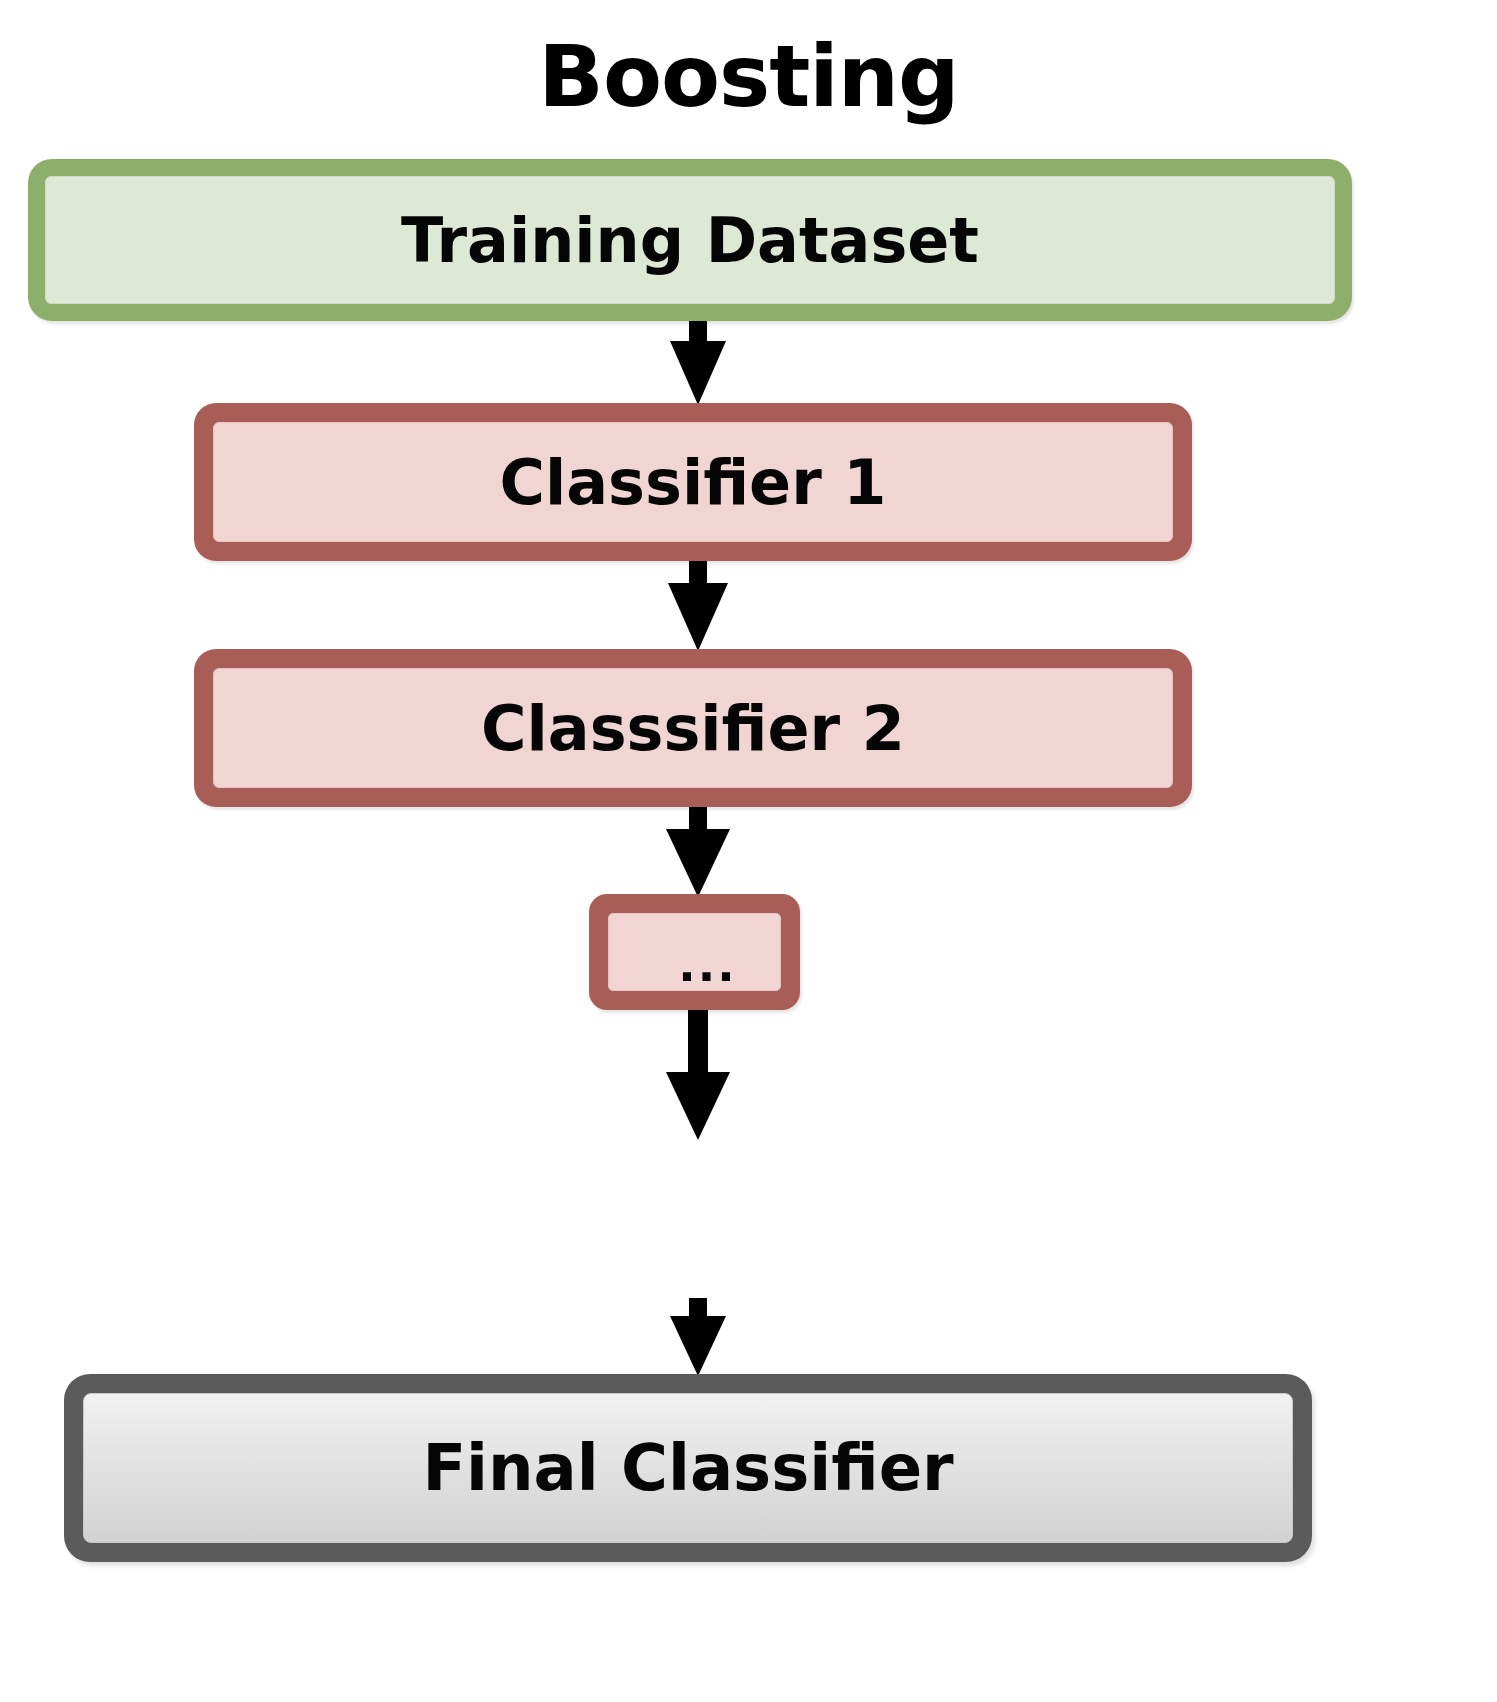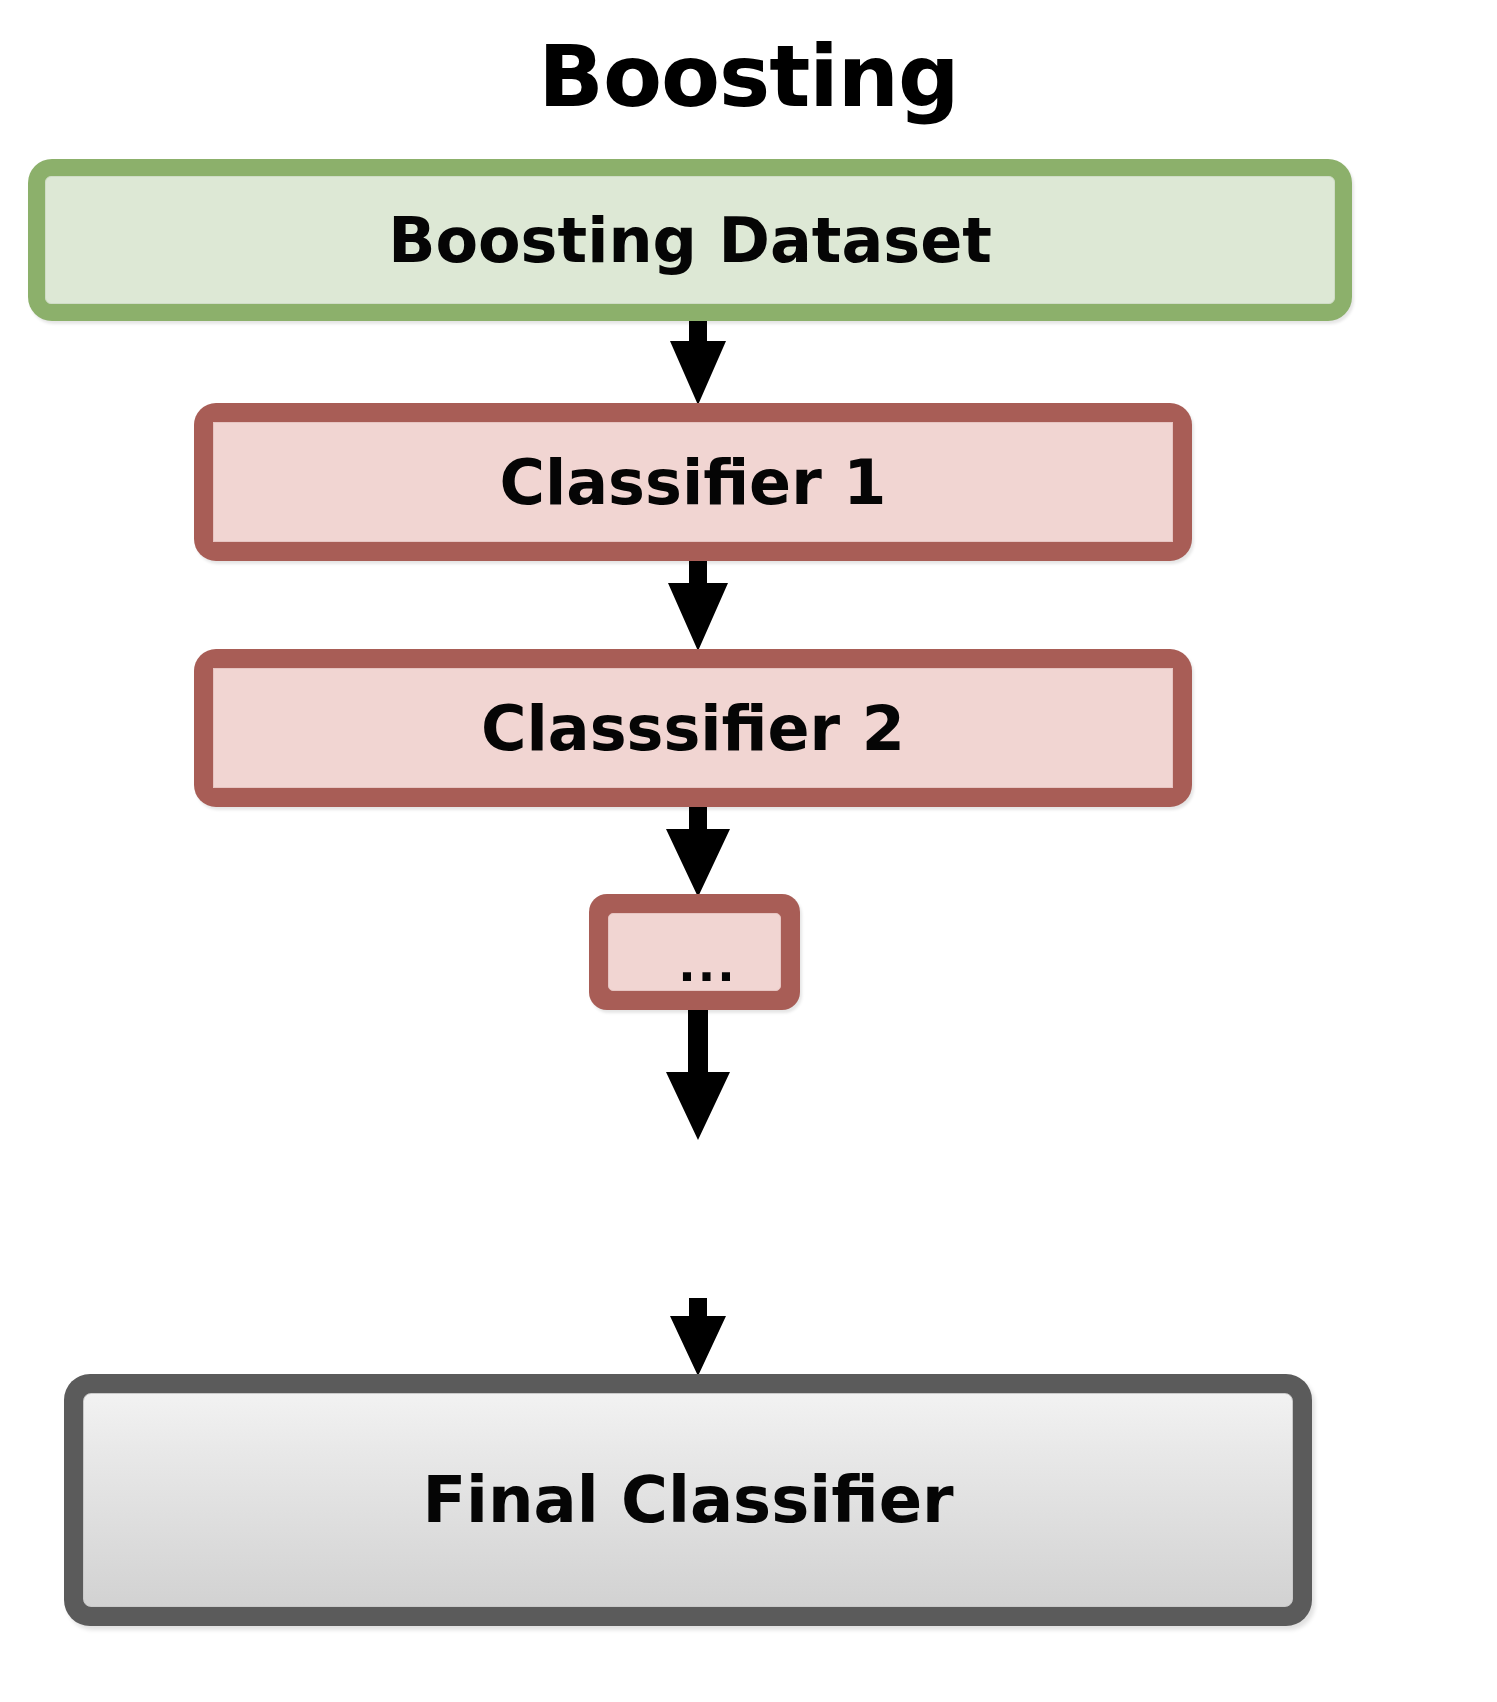--- a/index.html
+++ b/index.html
@@ -84,21 +84,21 @@
   }
 
   
   .node-red {
     background: #a85d56;
     box-shadow: 2px 3px 3px rgba(0,0,0,0.10);
   }
   .node-red .inner {
     background: #f1d5d2;
     border: 1px solid #e6c4c1;
-    border-radius: 0;
+    border-radius: 6px;
     width: calc(100% - 38px);
     height: calc(100% - 38px);
     left: 19px;
     top: 19px;
   }
   .node-red .label {
     font-size: 62px;
   }
 
   #node-clf1 { left: 194px; top: 378px;  width: 998px; height: 158px; }
@@ -132,21 +132,21 @@
     padding-bottom: 12px;
     padding-left: 26px;
     letter-spacing: 2px;
   }
 
   
   #node-final {
     left: 64px;
     top: 1349px;
     width: 1248px;
-    height: 252px;
+    height: 188px;
     background: #5b5b5b;
     border-radius: 26px;
     box-shadow: 3px 4px 4px rgba(0,0,0,0.12);
   }
   #node-final .inner {
     background: linear-gradient(to bottom, #f2f2f2 0%, #e8e8e8 28%, #d2d2d2 100%);
     border: 1px solid #c9c9c9;
     border-radius: 8px;
     width: calc(100% - 38px);
     height: calc(100% - 38px);
@@ -165,21 +165,21 @@
 </style>
 </head>
 <body>
 
 <div id="canvas">
 
   <div class="title">Boosting</div>
 
   <div class="node" id="node-dataset">
     <div class="inner">
-      <span class="label">Boosting Dataset</span>
+      <span class="label">Training Dataset</span>
     </div>
   </div>
 
   <div class="arrow" style="left:648px; top:296px;">
     <svg width="100" height="86" viewBox="0 0 100 86" aria-hidden="true">
       <path d="M41 0 L59 0 L59 20 L78 20 L50 84 L22 20 L41 20 Z" fill="#000000"></path>
     </svg>
   </div>
 
   <div class="node node-red" id="node-clf1">

